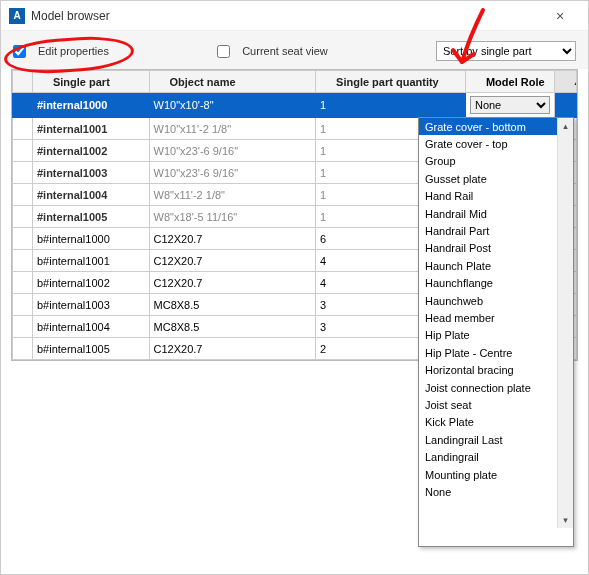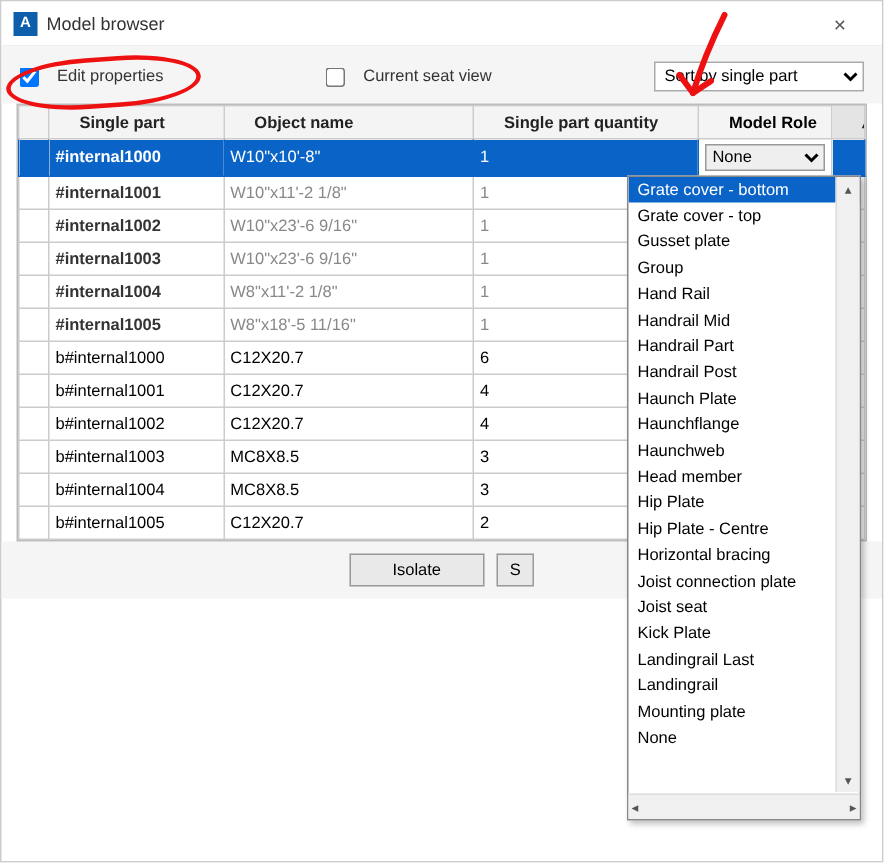--- a/index.html
+++ b/index.html
@@ -134,21 +134,21 @@
     position: absolute;
     left: 418px;
     top: 117px;
     width: 156px;
     background: #fff;
     border: 1px solid #888;
     box-shadow: 2px 2px 4px rgba(0,0,0,.25);
     z-index: 100;
     height: 430px;
     display: flex;
-    flex-direction: column;
+    flex-direction: row;
   }
   .dropdown .list {
     flex: 1;
     overflow: hidden;
     position: relative;
   }
   .dropdown .item {
     padding: 2px 6px;
     height: 17.4px;
     font-size: 11px;
@@ -322,32 +322,28 @@
             <td class="">b#internal1005</td>
             <td class="">C12X20.7</td>
             <td class="">2</td>
             <td></td>
             <td class="scroll-col"></td>
           </tr>
         </tbody>
     </table>
   </div>
 
-  <div class="btnrow">
-    <div class="btn">Isolate</div>
-    <div class="btn" style="min-width:20px">S</div>
-  </div>
 </div>
 
 <div class="dropdown">
   <div class="list" id="dd-list">
       <div class="item hl">Grate cover - bottom</div>
       <div class="item">Grate cover - top</div>
+      <div class="item">Group</div>
       <div class="item">Gusset plate</div>
-      <div class="item">Group</div>
       <div class="item">Hand Rail</div>
       <div class="item">Handrail Mid</div>
       <div class="item">Handrail Part</div>
       <div class="item">Handrail Post</div>
       <div class="item">Haunch Plate</div>
       <div class="item">Haunchflange</div>
       <div class="item">Haunchweb</div>
       <div class="item">Head member</div>
       <div class="item">Hip Plate</div>
       <div class="item">Hip Plate - Centre</div>

